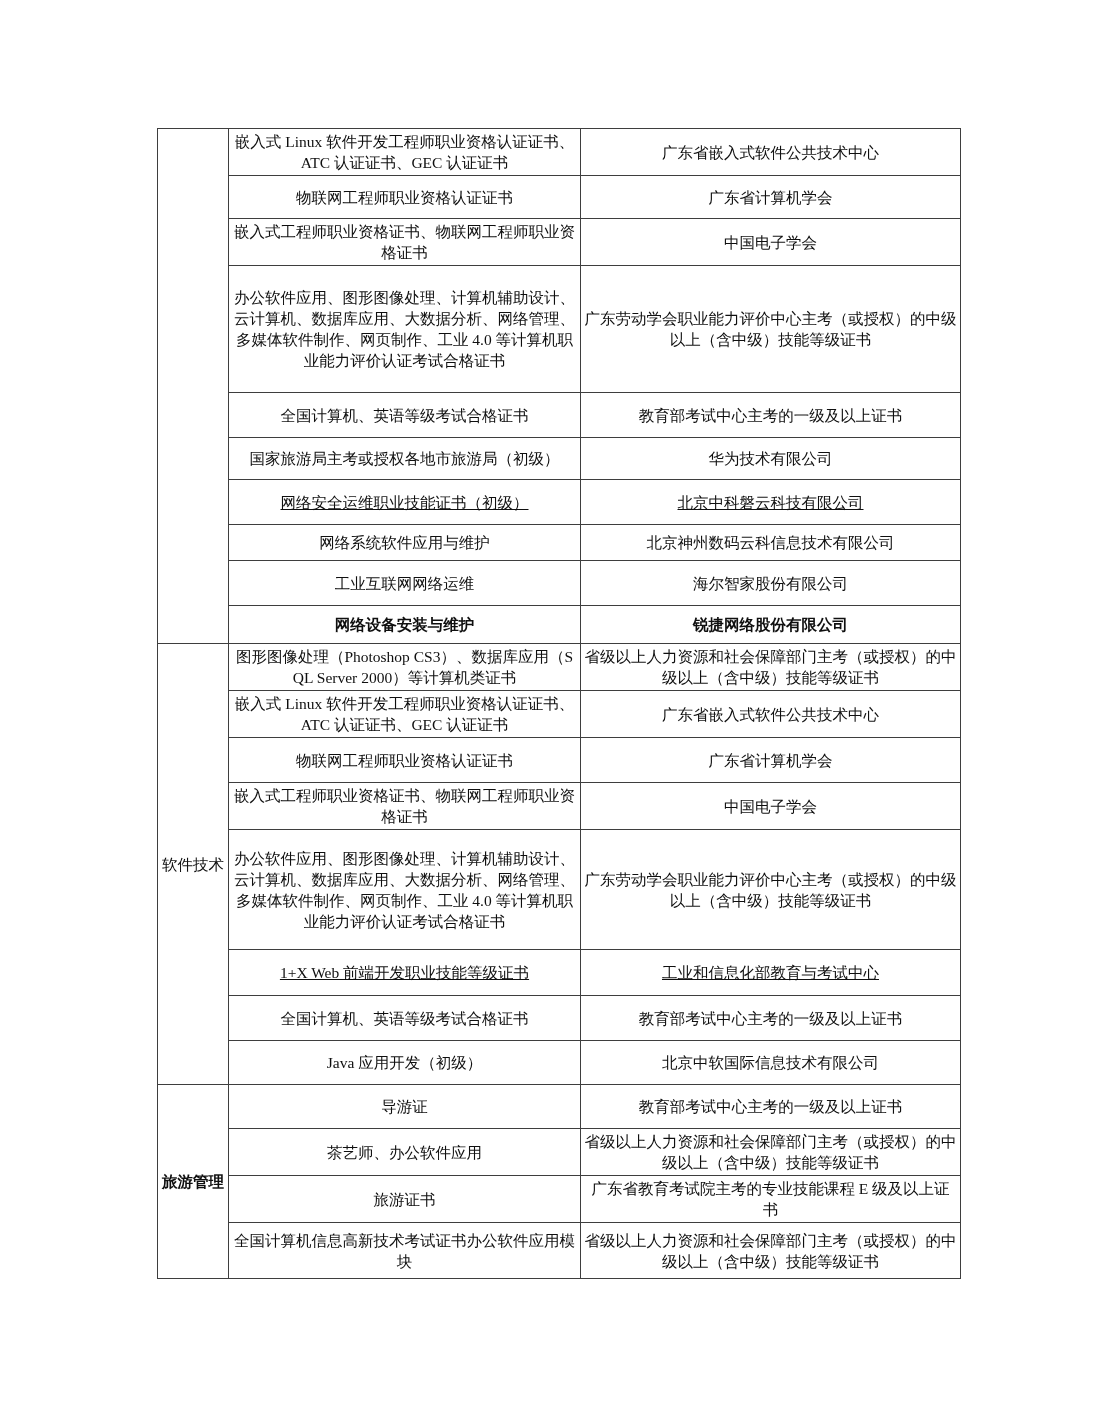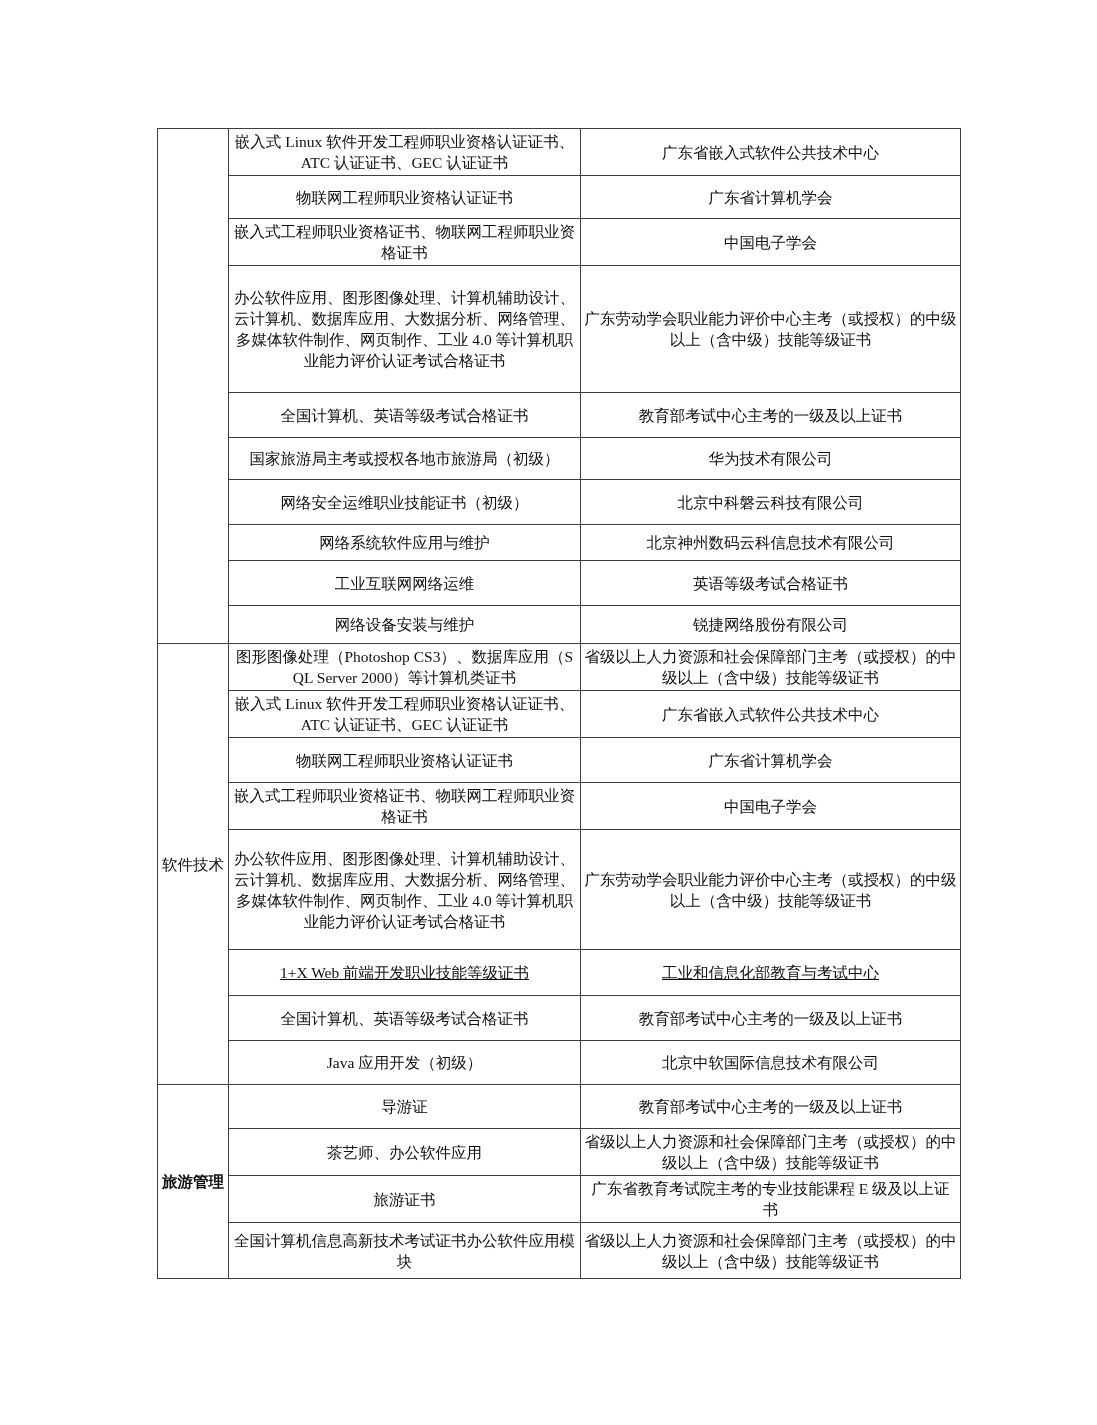--- a/index.html
+++ b/index.html
@@ -79,33 +79,33 @@
             <td class="auth-cell">广东劳动学会职业能力评价中心主考（或授权）的中级以上（含中级）技能等级证书</td>
           </tr>
           <tr style="height: 45px;">
             <td class="cert-cell">全国计算机、英语等级考试合格证书</td>
             <td class="auth-cell">教育部考试中心主考的一级及以上证书</td>
           </tr>
           <tr style="height: 42px;">
             <td class="cert-cell">国家旅游局主考或授权各地市旅游局（初级）</td>
             <td class="auth-cell">华为技术有限公司</td>
           </tr>
-          <tr style="height: 45px;">
+          <tr style="height: 45px; text-decoration: underline;">
             <td class="cert-cell">网络安全运维职业技能证书（初级）</td>
             <td class="auth-cell">北京中科磐云科技有限公司</td>
           </tr>
           <tr style="height: 36px;">
             <td class="cert-cell">网络系统软件应用与维护</td>
             <td class="auth-cell">北京神州数码云科信息技术有限公司</td>
           </tr>
           <tr style="height: 45px;">
             <td class="cert-cell">工业互联网网络运维</td>
-            <td class="auth-cell">英语等级考试合格证书</td>
+            <td class="auth-cell">海尔智家股份有限公司</td>
           </tr>
-          <tr style="height: 38px;">
+          <tr style="height: 38px; font-weight: bold;">
             <td class="cert-cell">网络设备安装与维护</td>
             <td class="auth-cell">锐捷网络股份有限公司</td>
           </tr>
           <tr style="height: 45px;">
             <td class="cat-cell" rowspan="8">软件技术</td>
             <td class="cert-cell">图形图像处理（Photoshop CS3）、数据库应用（SQL Server 2000）等计算机类证书</td>
             <td class="auth-cell">省级以上人力资源和社会保障部门主考（或授权）的中级以上（含中级）技能等级证书</td>
           </tr>
           <tr style="height: 43px;">
             <td class="cert-cell">嵌入式 Linux 软件开发工程师职业资格认证证书、ATC 认证证书、GEC 认证证书</td>

